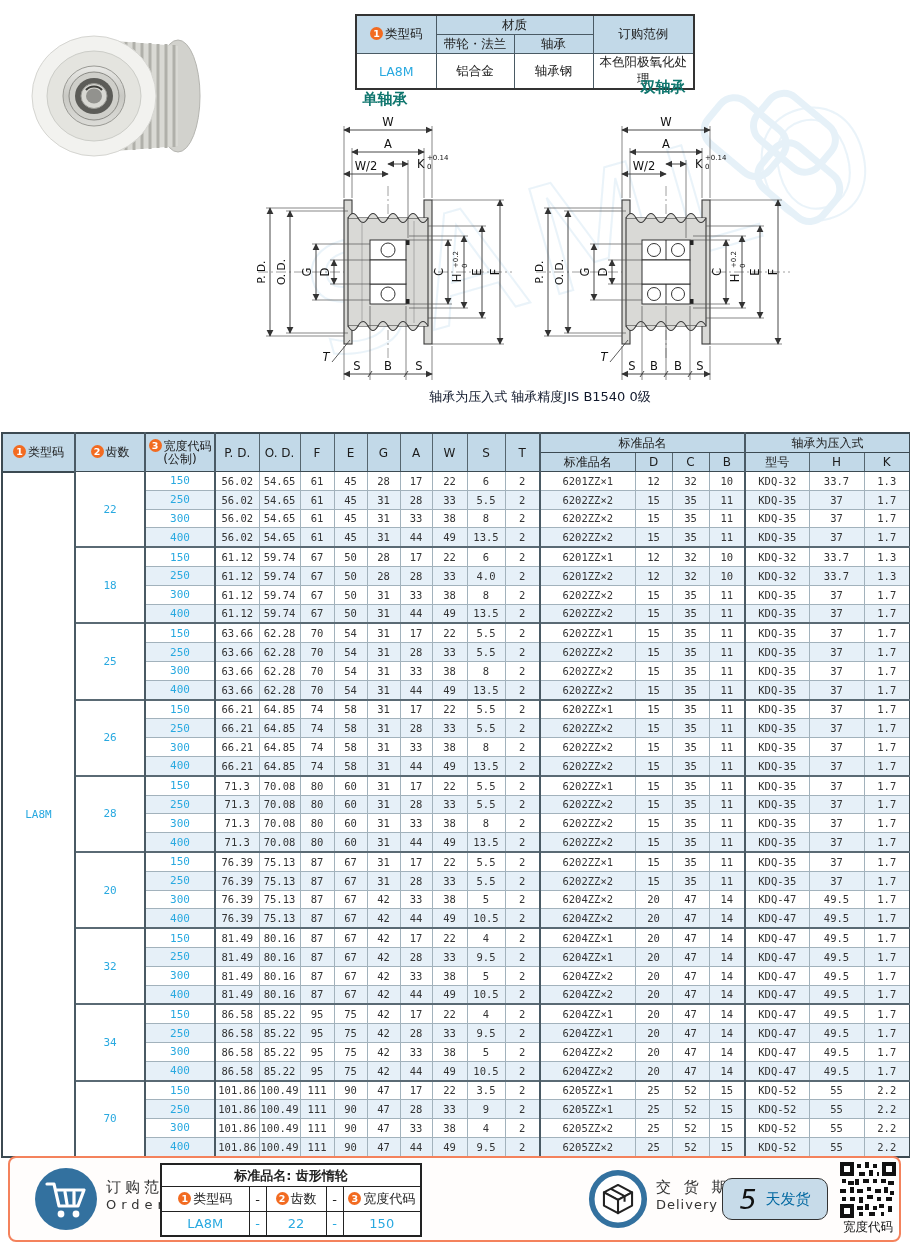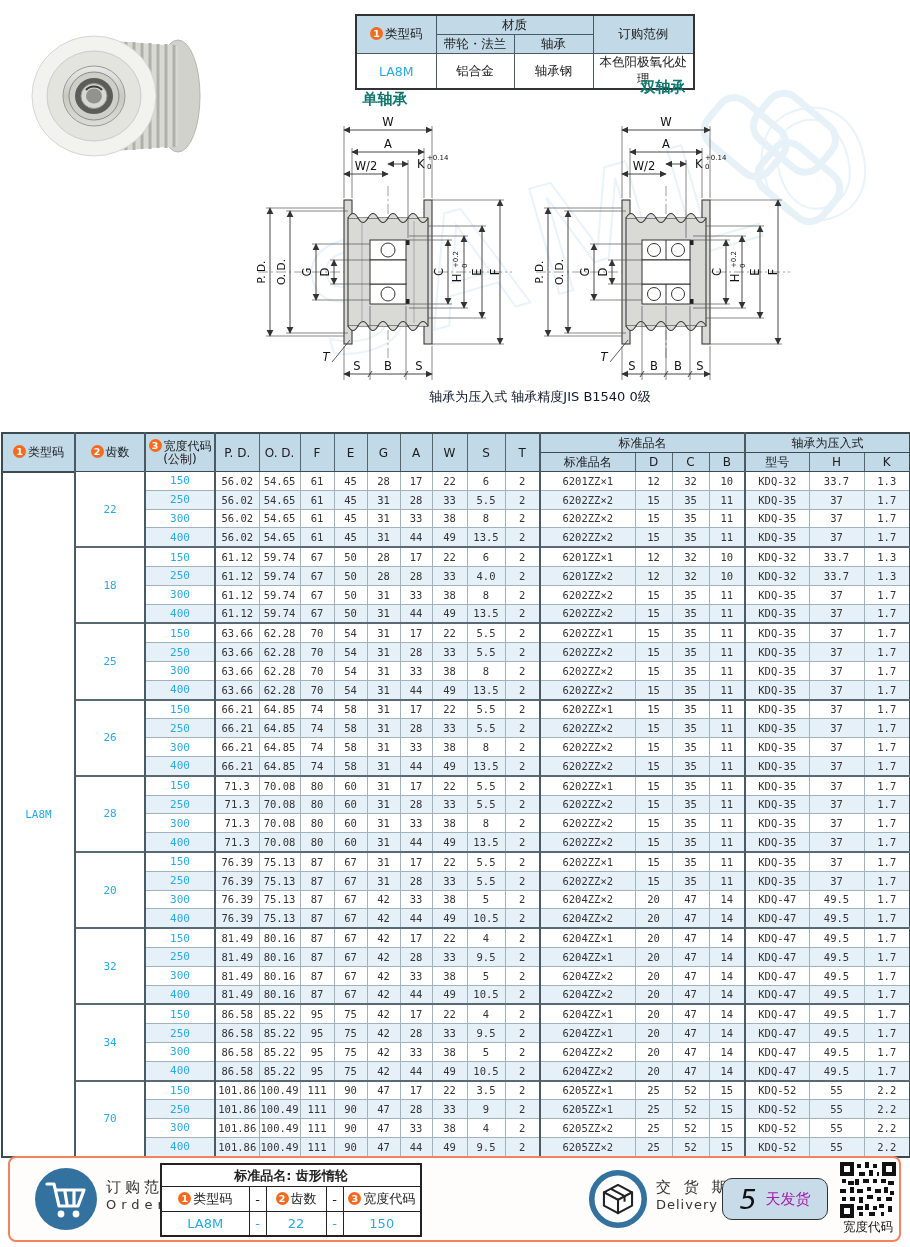--- a/index.html
+++ b/index.html
@@ -40,21 +40,21 @@
   table.spec td.typecell{border-top:2px solid #3c4a52;}
   .hdr2{font-size:11px;line-height:13px;}
   
   .footer{border:2.5px solid #f4825c;border-radius:8px;background:#fffdfc;}
   .flabel-cn{font-size:15px;letter-spacing:4px;color:#333;}
   .flabel-en{font-size:13px;letter-spacing:5px;color:#333;}
   table.order{border-collapse:collapse;table-layout:fixed;border:2px solid #222;font-size:13px;}
   table.order td{border:1px solid #222;text-align:center;padding:0;background:#fff;}
   .pill{background:#c7dbe9;border:1.5px solid #333;border-radius:10px;display:flex;align-items:center;justify-content:center;}
   .pill .five{font-style:italic;font-size:27px;color:#111;margin-right:9px;}
-  .pill .unit{font-size:15px;color:#a21caf;}
+  .pill .unit{font-size:15px;color:#0369a1;}
   .qrcap{font-size:12.5px;text-align:center;color:#111;}
 </style>
 </head>
 <body>
 
 <svg class="abs wm" style="left:180px;top:40px;" width="700" height="400" viewBox="0 0 700 400">
   <g transform="rotate(-16 350 200)">
     <text x="120" y="260" font-size="150" letter-spacing="14" fill="none" stroke="#d9eaf5" stroke-width="2">SAMLO</text>
   </g>
   <g stroke="#d2e6f3" stroke-width="7" fill="none" transform="rotate(40 600 110)">

